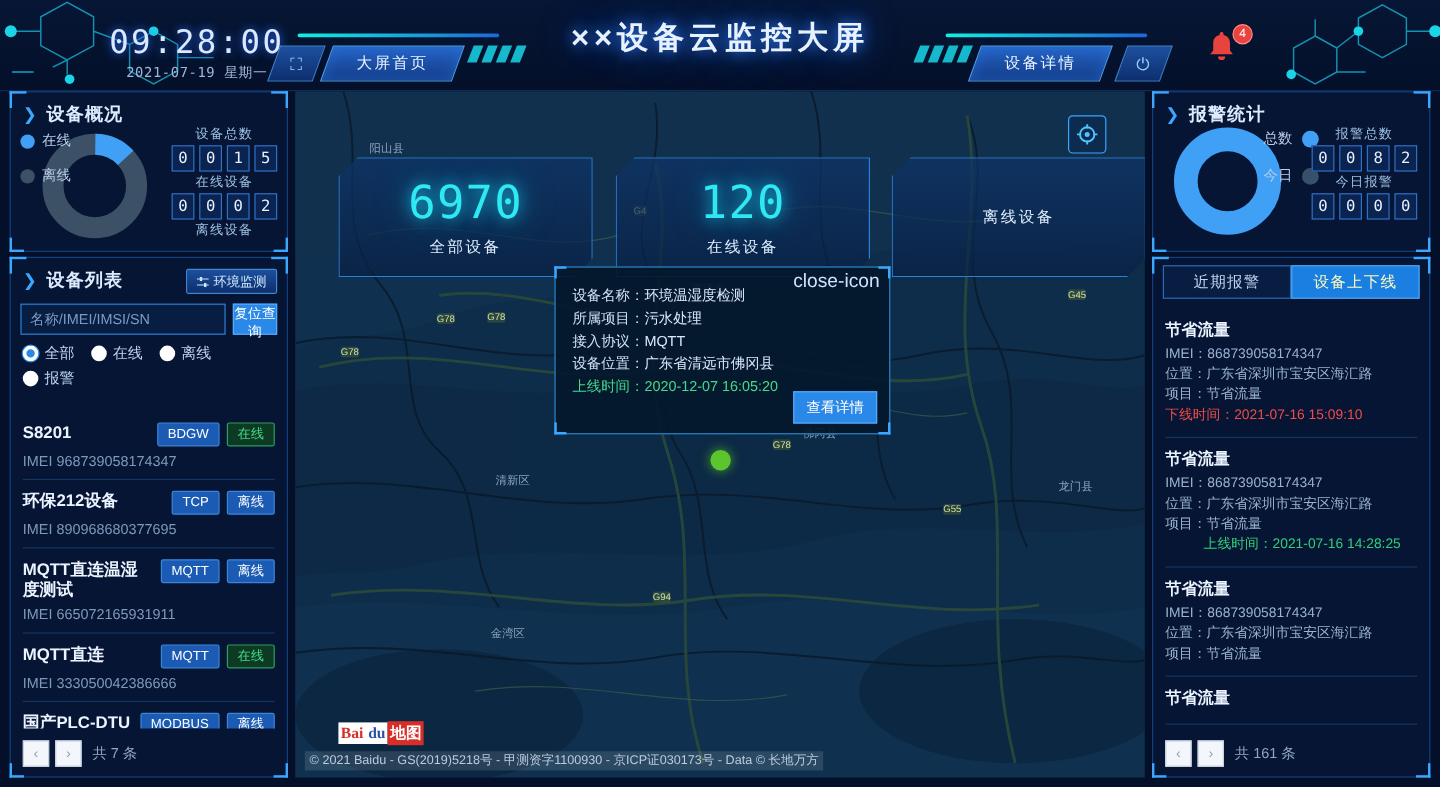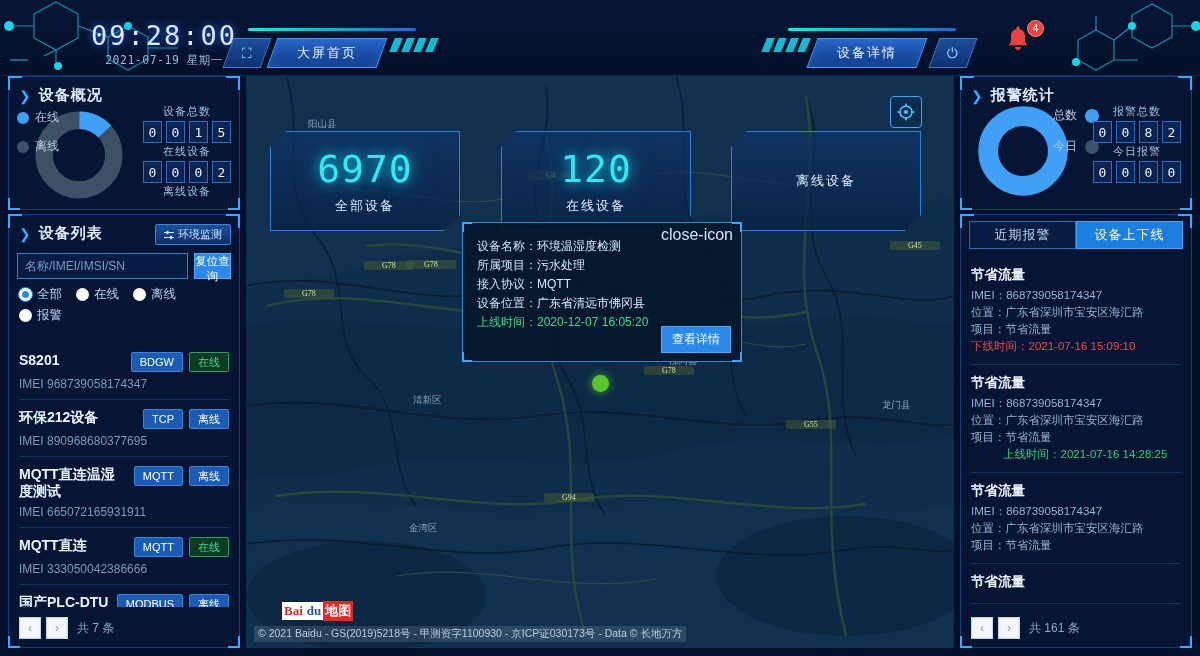--- a/index.html
+++ b/index.html
@@ -167,25 +167,25 @@
     position:absolute; left:246px; top:76px; width:708px; height:572px;
     background:#0b2742; overflow:hidden;
   }
   .map-canvas { position:absolute; inset:0; }
   .map-locate {
     position:absolute; right:32px; top:20px; width:32px; height:32px;
     border:1px solid #3ba7ff; border-radius:4px; background:rgba(10,40,80,.55);
     display:flex; align-items:center; justify-content:center; cursor:pointer;
   }
   .stat-card {
-    position:absolute; top:55px; width:190px; height:100px;
+    position:absolute; top:55px; width:212px; height:100px;
     background: linear-gradient(180deg, rgba(14,52,104,.72), rgba(9,32,68,.72));
     border:1px solid #2a7fd8;
     clip-path: polygon(16px 0, 100% 0, 100% calc(100% - 16px), calc(100% - 16px) 100%, 0 100%, 0 16px);
-    display:flex; flex-direction:column; align-items:center; justify-content:center; gap:6px;
+    display:flex; flex-direction:column; align-items:center; justify-content:center; gap:6px;margin-left:12px;
   }
   .stat-num {
     font-family:"DejaVu Sans Mono", monospace; font-size:38px; color:#2ee8f4; letter-spacing:1px;
     text-shadow:0 0 12px #19c4e0, 0 0 28px #0e7fa8;
   }
   .stat-label { font-size:13px; color:#dfeeff; letter-spacing:2px; }
 
   .popup {
     position:absolute; left:216px; top:146px; width:280px; height:140px;
     background: rgba(4,24,44,.93); border:1px solid #2f8ad0;
@@ -210,21 +210,21 @@
   }
   .baidu-logo { position:absolute; left:8px; bottom:27px; display:flex; align-items:center;padding-left:28px; }
   .baidu-logo .bd1 { background:#2d50a8; color:#fff; font-size:13px; font-weight:bold; padding:1px 2px; font-family:"Liberation Serif",serif; }
   .map-attr {
     position:absolute; left:8px; bottom:6px; font-size:10.5px; color:#b9cbdf;
     background:rgba(255,255,255,.12); padding:1px 4px; white-space:nowrap;
   }
   .map-label { position:absolute; font-size:9.5px; color:#8aa3bb; }
   .road-badge {
     position:absolute; font-size:8px; color:#cfe0a0; background:rgba(80,100,50,.45);
-    padding:0 18px; border-radius:2px;font-family:Liberation Serif, serif;
+    padding:0 0; border-radius:2px;
   }
 </style>
 </head>
 <body>
 
 <div id="app">
 
   <div class="header">
 
     <div class="hex-deco" style="left:0;top:0;">
@@ -252,20 +252,21 @@
         <circle cx="72" cy="26" r="4" fill="#1ad4e8"></circle>
         <circle cx="16" cy="62" r="4" fill="#1ad4e8"></circle>
       </svg>
     </div>
 
     <div class="clock">
       <div class="time">09:28:00</div>
       <div class="date">2021-07-19 星期一</div>
     </div>
 
+    <div class="title-main">××设备云监控大屏</div>
 
     <div class="topline" style="left:248px;top:28px;width:168px;"></div>
     <div class="nav-ico" style="left:228px;top:38px;">
       <span>⛶</span>
     </div>
     <div class="nav-btn" style="left:272px;top:38px;width:110px;">
       <span>大屏首页</span>
     </div>
     <div class="slash-deco" style="left:392px;">
         <i></i>

